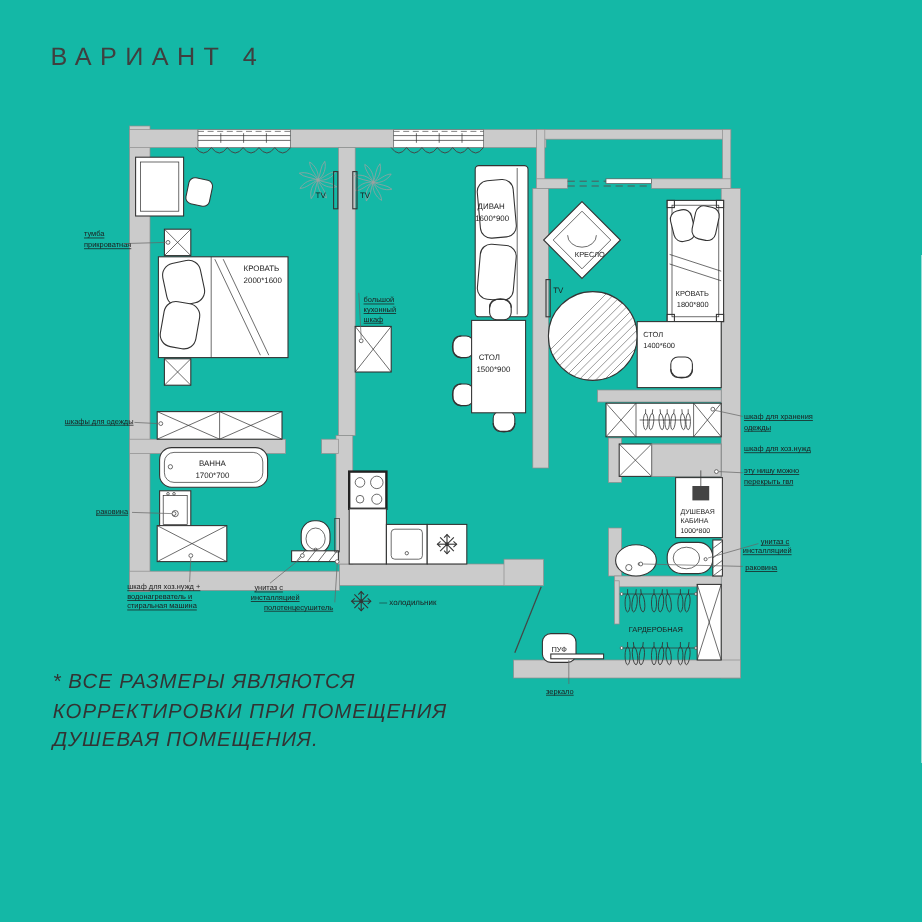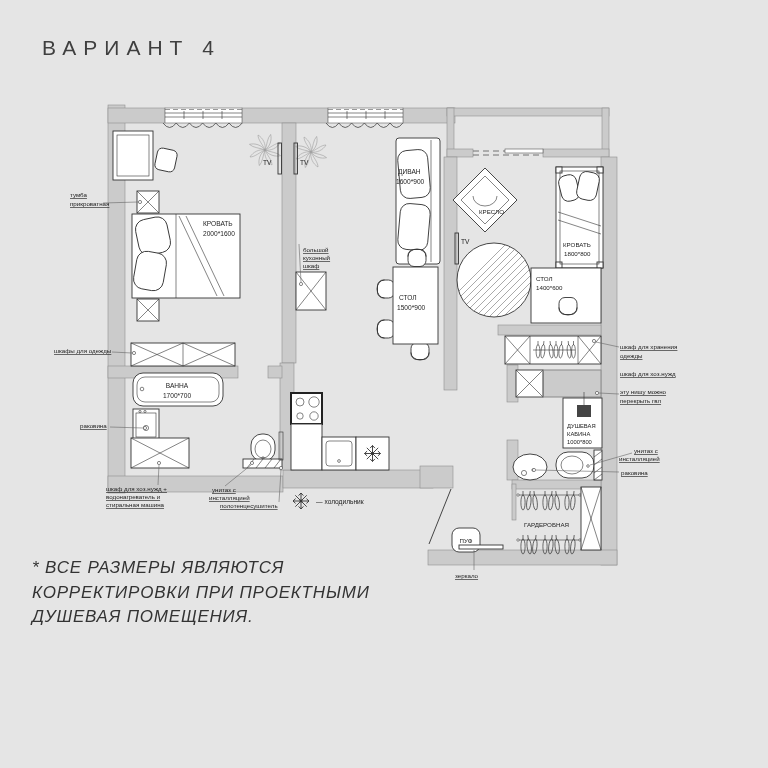--- a/index.html
+++ b/index.html
@@ -1,20 +1,20 @@
 <!DOCTYPE html>
 <html><head>
 <meta charset="utf-8">
 <style>
   html,body{margin:0;padding:0;background:#fff;}
-  .canvas{position:relative;width:768px;height:768px;background:#e5e5e5;overflow:hidden;
+  .canvas{position:relative;width:768px;height:768px;background:#14b8a6;overflow:hidden;
           font-family:"Liberation Sans",sans-serif;}
   .title{position:absolute;left:42px;top:36px;font-size:21px;letter-spacing:7px;
          color:#3f3f3f;font-weight:400;}
-  .note{position:absolute;left:32px;top:556px;width:340px;font-size:17px;font-style:italic;
+  .note{position:absolute;left:44px;top:556px;width:340px;font-size:17px;font-style:italic;
         letter-spacing:.8px;line-height:1.45;color:#333;}
   .plan{position:absolute;left:0;top:0;}
   svg text{font-family:"Liberation Sans",sans-serif;fill:#1c1c1c;}
   .t6{font-size:6.2px}.t65{font-size:6.6px}.t58{font-size:5.8px}
   .u{text-decoration:underline}
   .wall{fill:#cbcbcb;stroke:#8f8f8f;stroke-width:.6}
   .fur{fill:#fff;stroke:#333;stroke-width:.9}
   .thin{fill:none;stroke:#333;stroke-width:.6}
   .lead{stroke:#666;stroke-width:.6;fill:none}
   .dot{fill:#fff;stroke:#555;stroke-width:.7}
@@ -422,16 +422,16 @@
     </g>
 
     <g>
       <use href="#snow" transform="translate(301,501)"></use>
       <text class="t65" x="316" y="504">—  холодильник</text>
     </g>
   </svg>
 
   <div class="note">
     <div>* ВСЕ РАЗМЕРЫ ЯВЛЯЮТСЯ</div>
-    <div>КОРРЕКТИРОВКИ ПРИ ПРОЕКТНЫМИ</div>
+    <div>КОРРЕКТИРОВКИ ПРИ ПОМЕЩЕНИЯ</div>
     <div>ДУШЕВАЯ ПОМЕЩЕНИЯ.</div>
   </div>
 </div>
 
 </body></html>

